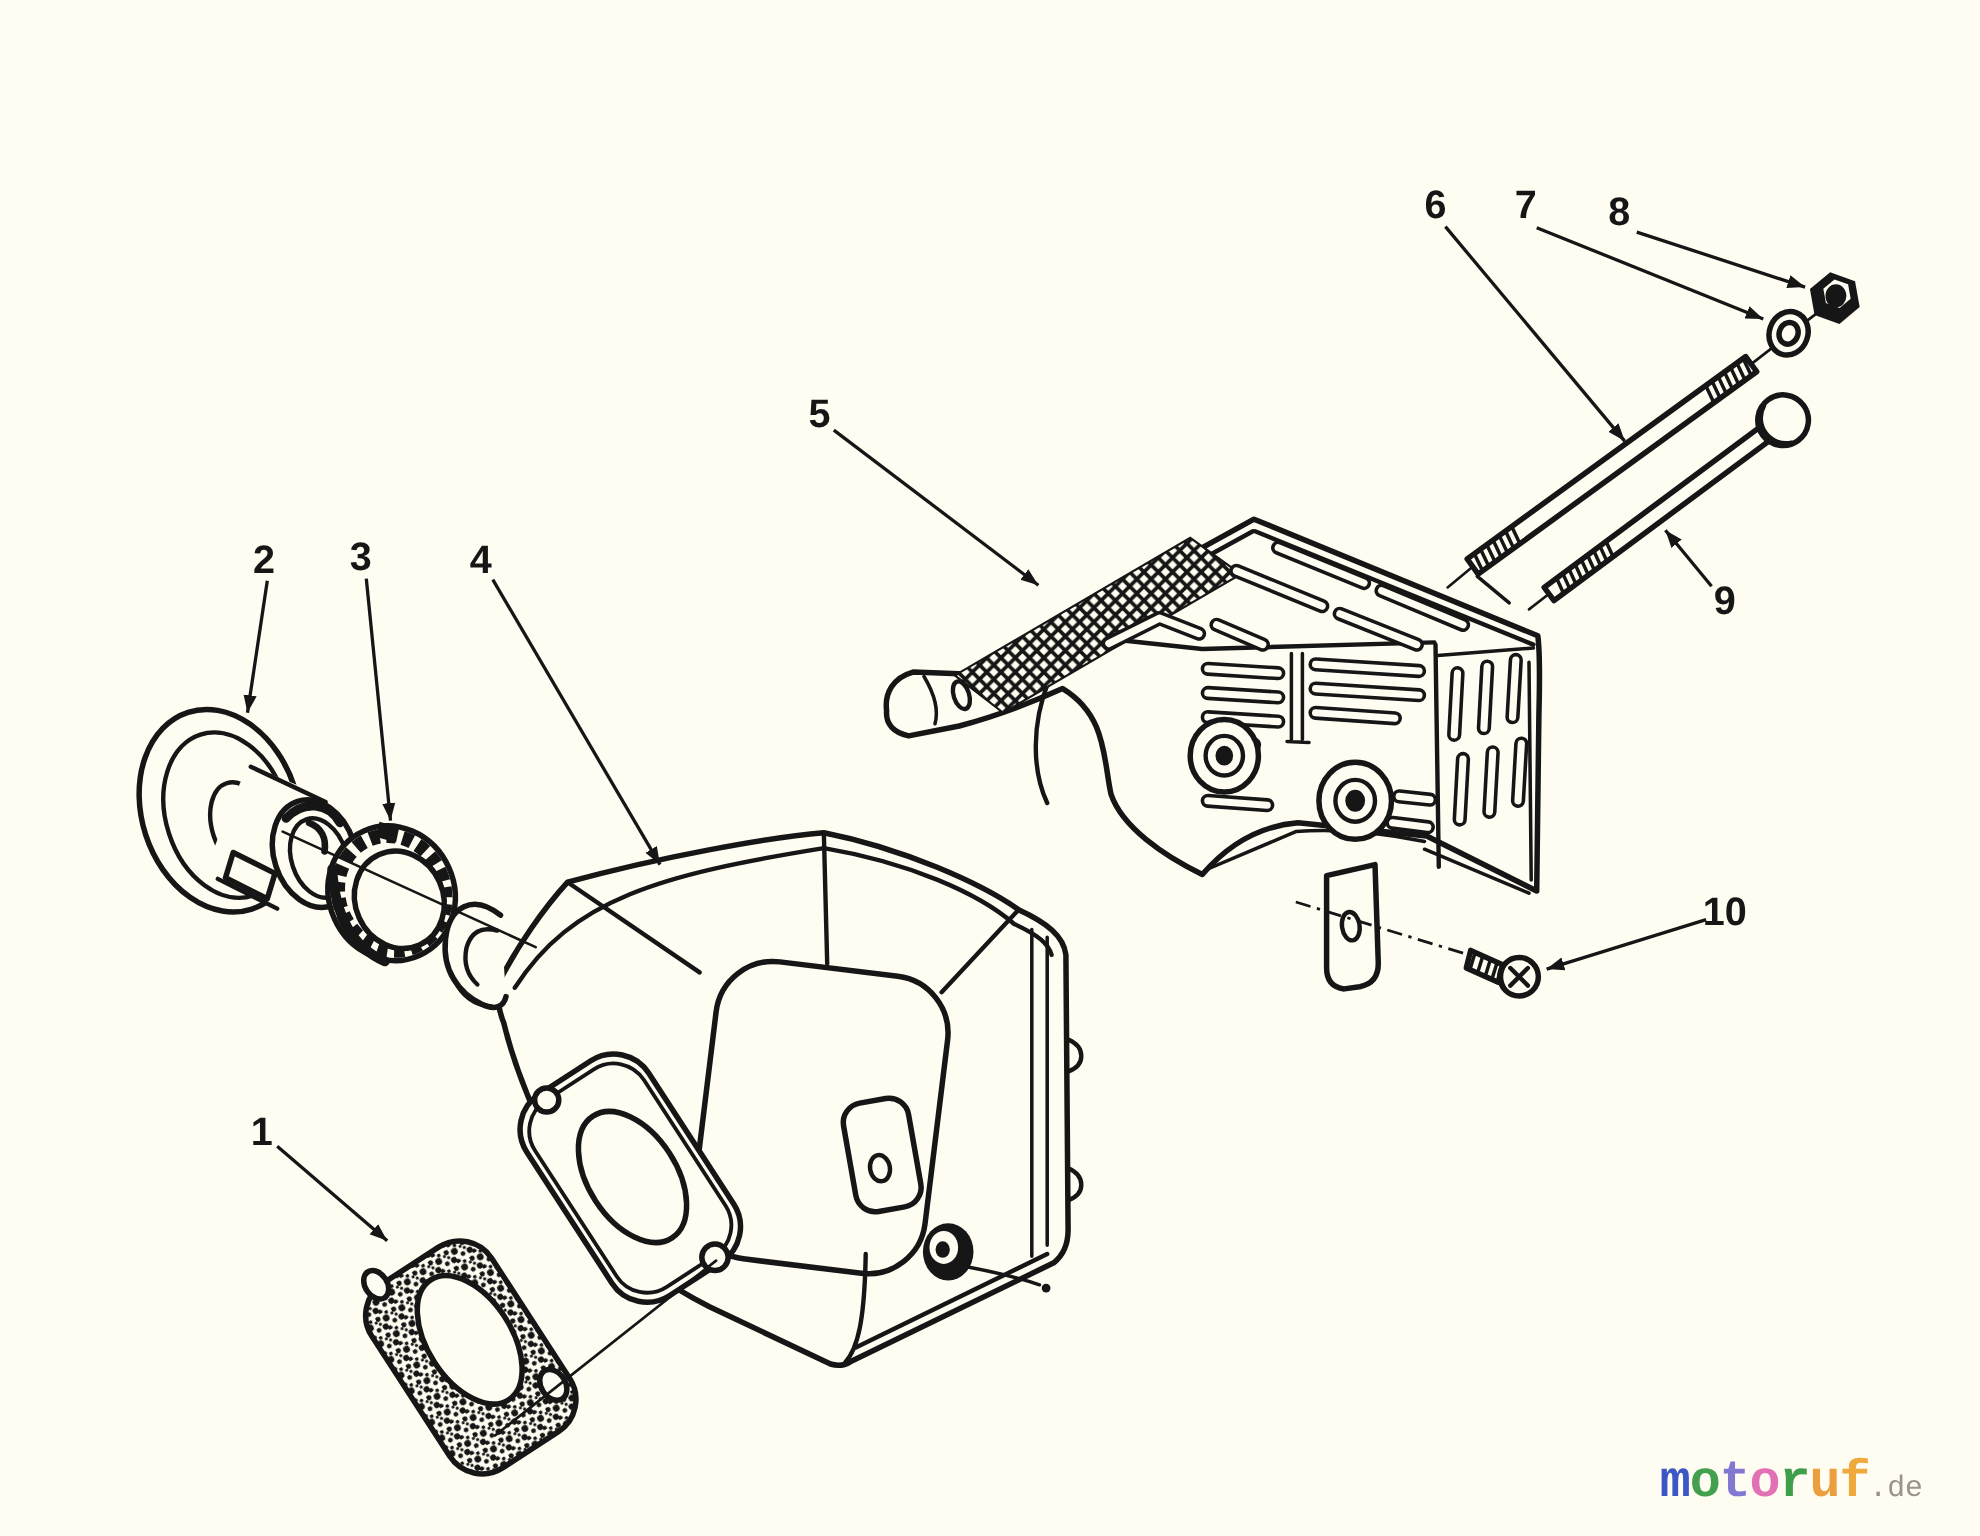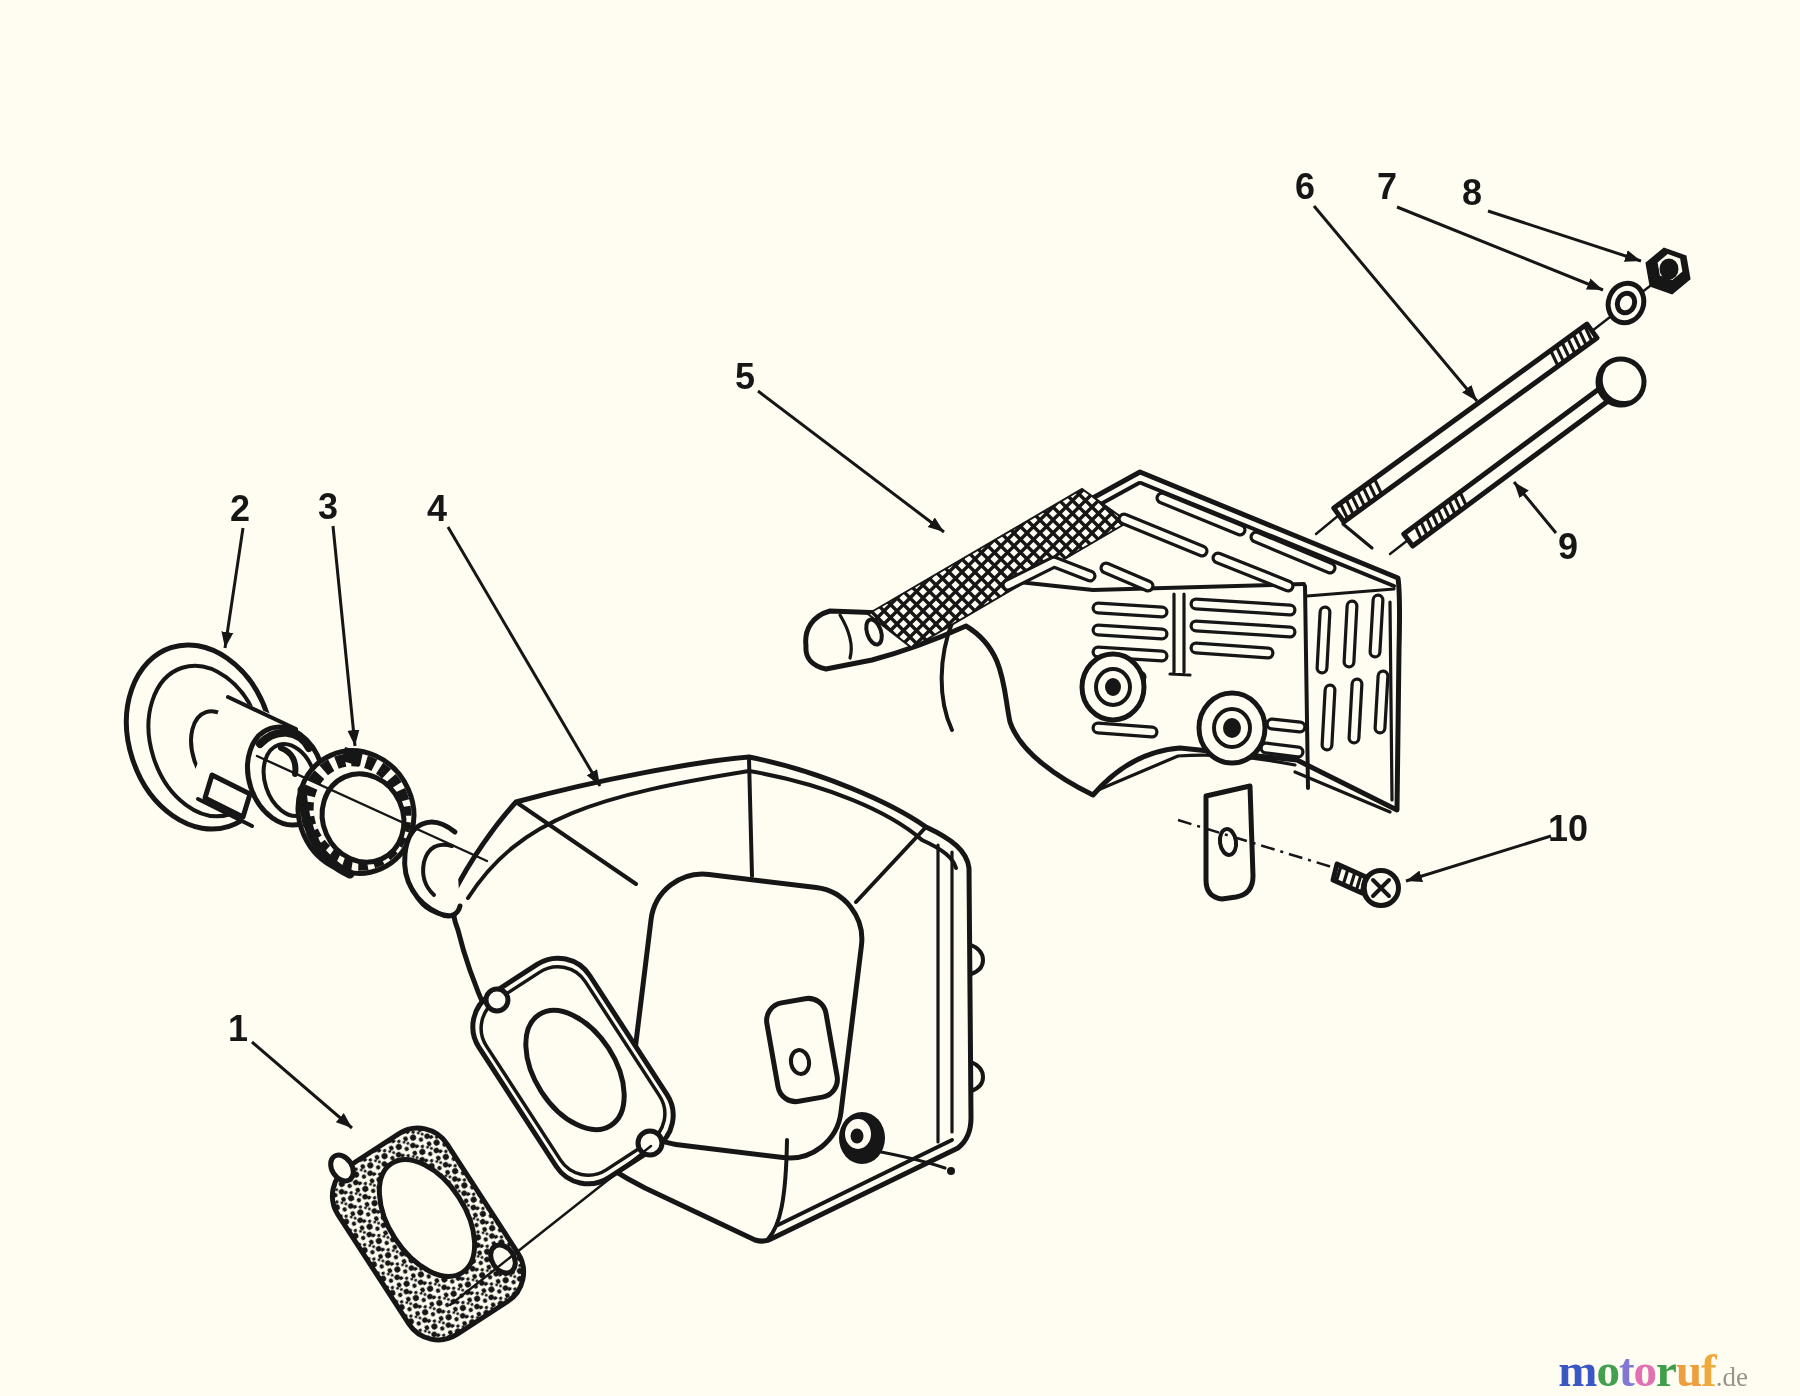--- a/index.html
+++ b/index.html
@@ -17,22 +17,22 @@
   svg{position:absolute;inset:0;display:block;}
   .outline{fill:var(--bg);stroke:var(--ink);stroke-width:5;stroke-linejoin:round;stroke-linecap:round;}
   .line4{fill:none;stroke:var(--ink);stroke-width:4;stroke-linecap:round;stroke-linejoin:round;}
   .line3{fill:none;stroke:var(--ink);stroke-width:3.2;stroke-linecap:round;stroke-linejoin:round;}
   .thin{fill:none;stroke:var(--ink);stroke-width:2.4;stroke-linecap:round;}
   .slot-outer{fill:none;stroke:var(--ink);stroke-width:13;stroke-linecap:round;stroke-linejoin:round;}
   .slot-inner{fill:none;stroke:var(--bg);stroke-width:6.5;stroke-linecap:round;stroke-linejoin:round;}
   .leader{stroke:var(--ink);stroke-width:3;fill:none;}
   .callout{font:700 36px "Liberation Sans",sans-serif;fill:var(--ink);}
   .watermark{
-    position:absolute;right:52px;bottom:2px;
-    font-family:Liberation Serif, serif;
+    position:absolute;right:52px;bottom:24px;
+    font-family:Liberation Mono, monospace;
     font-weight:700;font-size:47px;line-height:1;
     letter-spacing:-1px;white-space:nowrap;
     user-select:none;
   }
   .watermark .suffix{font-size:27px;font-weight:400;letter-spacing:0;}
 </style>
 </head>
 <body>
 
 <div class="stage">

